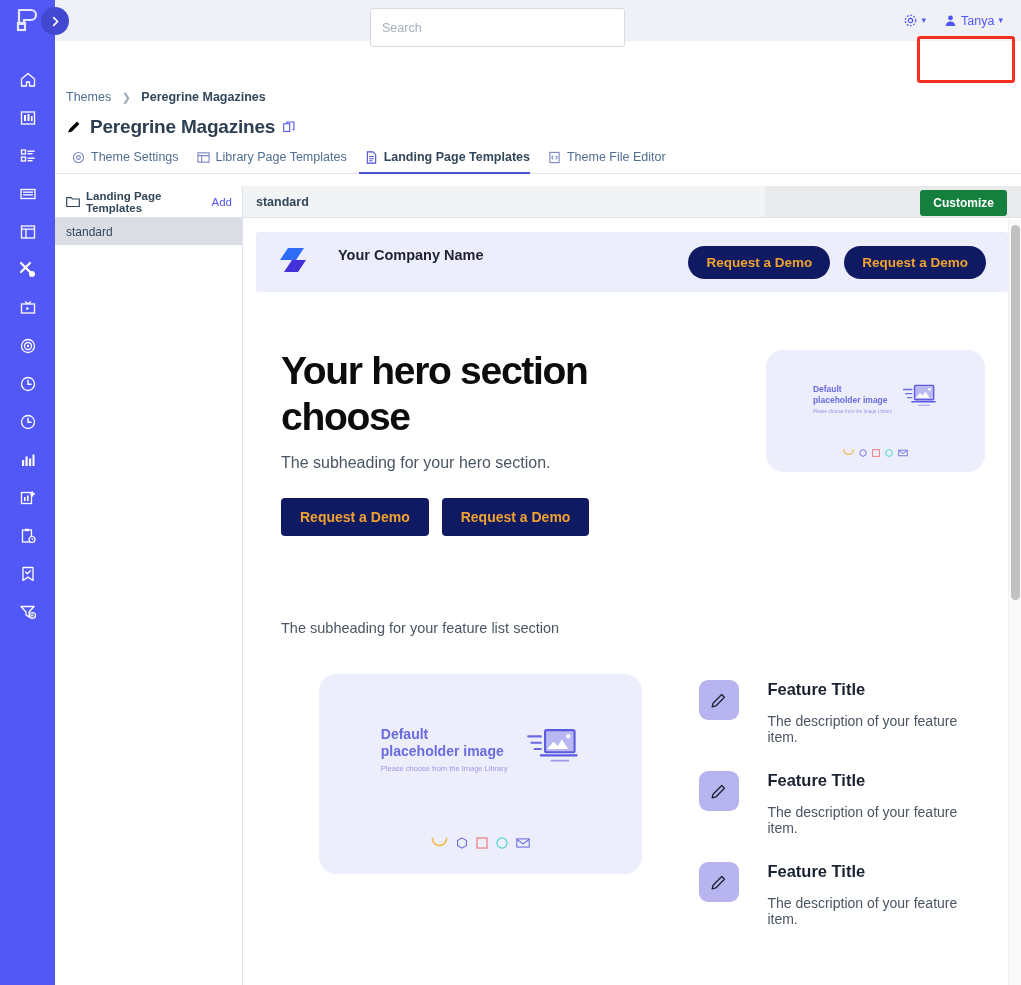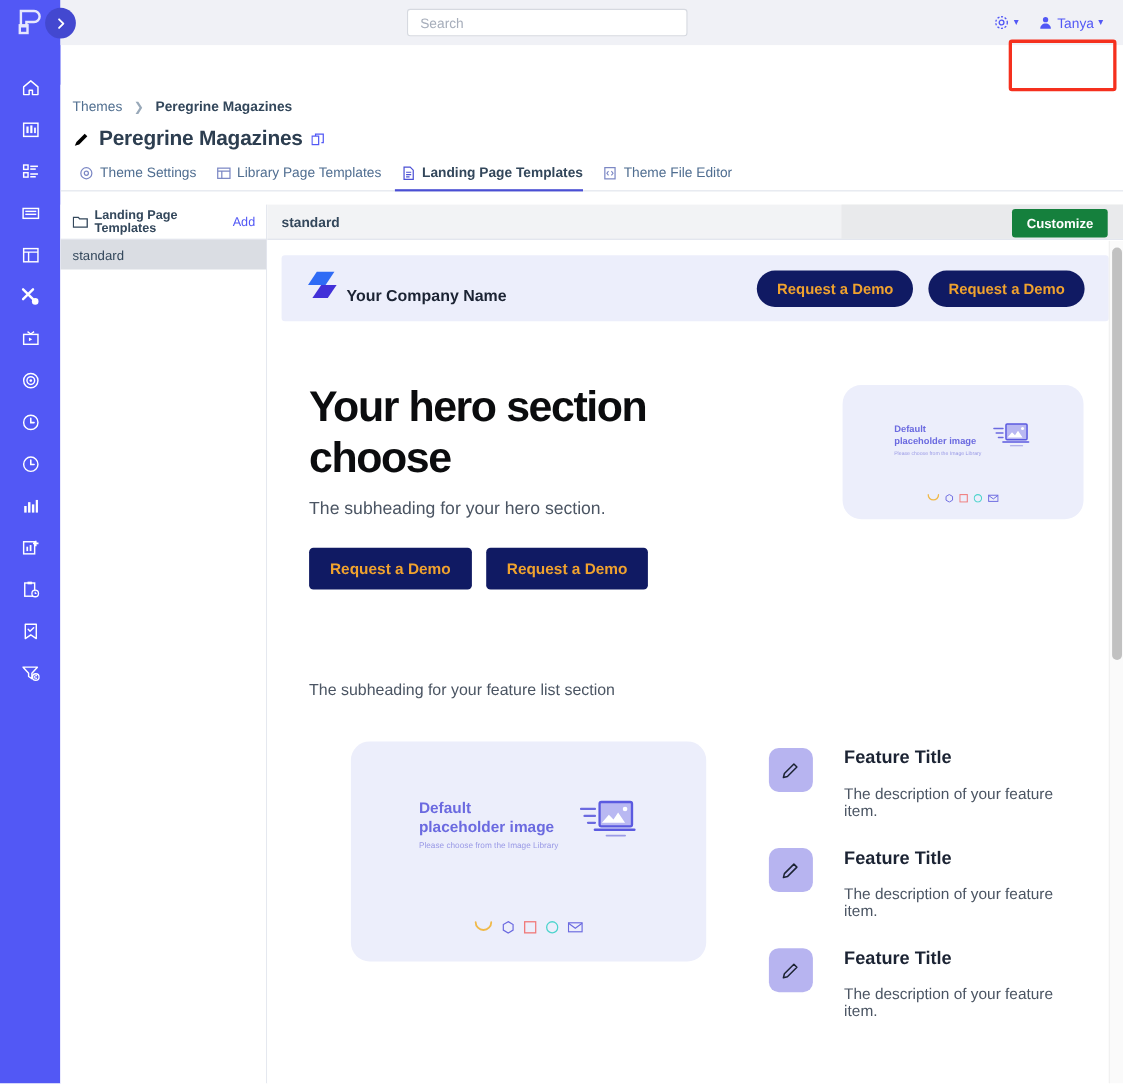--- a/index.html
+++ b/index.html
@@ -40,21 +40,21 @@
     cursor: pointer; z-index: 20;
   }
   
   .topbar {
     position: absolute; left: 55px; top: 0; right: 0; height: 41px;
     background: #f0f1f6;
     display: flex; align-items: center;
   }
   .search-box {
     position: absolute; left: 315px; top: 8px;
-    width: 255px; height: 25px;
+    width: 255px; height: 39px;
     background: #ffffff;
     border: 1px solid #d6d9e0;
     border-radius: 3px;
     display: flex; align-items: center;
     padding: 0 9px;
   }
   .search-box input {
     border: 0; outline: 0; width: 100%;
     font-family: "Liberation Sans", sans-serif;
     font-size: 12.5px; color: #33475b; background: transparent;
@@ -174,21 +174,21 @@
   }
   .lp { padding: 0; }
   .lp-header {
     margin: 13px 13px 0 13px;
     background: #eceefb;
     border-radius: 3px;
     height: 60px;
     display: flex; align-items: center;
     padding: 0 22px;
   }
-  .lp-brand { display: flex; align-items: flex-end; gap: 4px; }
+  .lp-brand { display: flex; align-items: flex-start; gap: 27px; }
   .lp-brand-name { font-size: 14.5px; font-weight: bold; color: #1b2333; }
   .lp-header-btns { margin-left: auto; display: flex; gap: 14px; }
   .btn-demo-pill {
     background: #101a63; color: #f0a22e;
     border: 0; border-radius: 18px;
     font-family: "Liberation Sans", sans-serif;
     font-size: 13.5px; font-weight: bold;
     padding: 9px 18px; cursor: pointer;
   }
   .hero {

